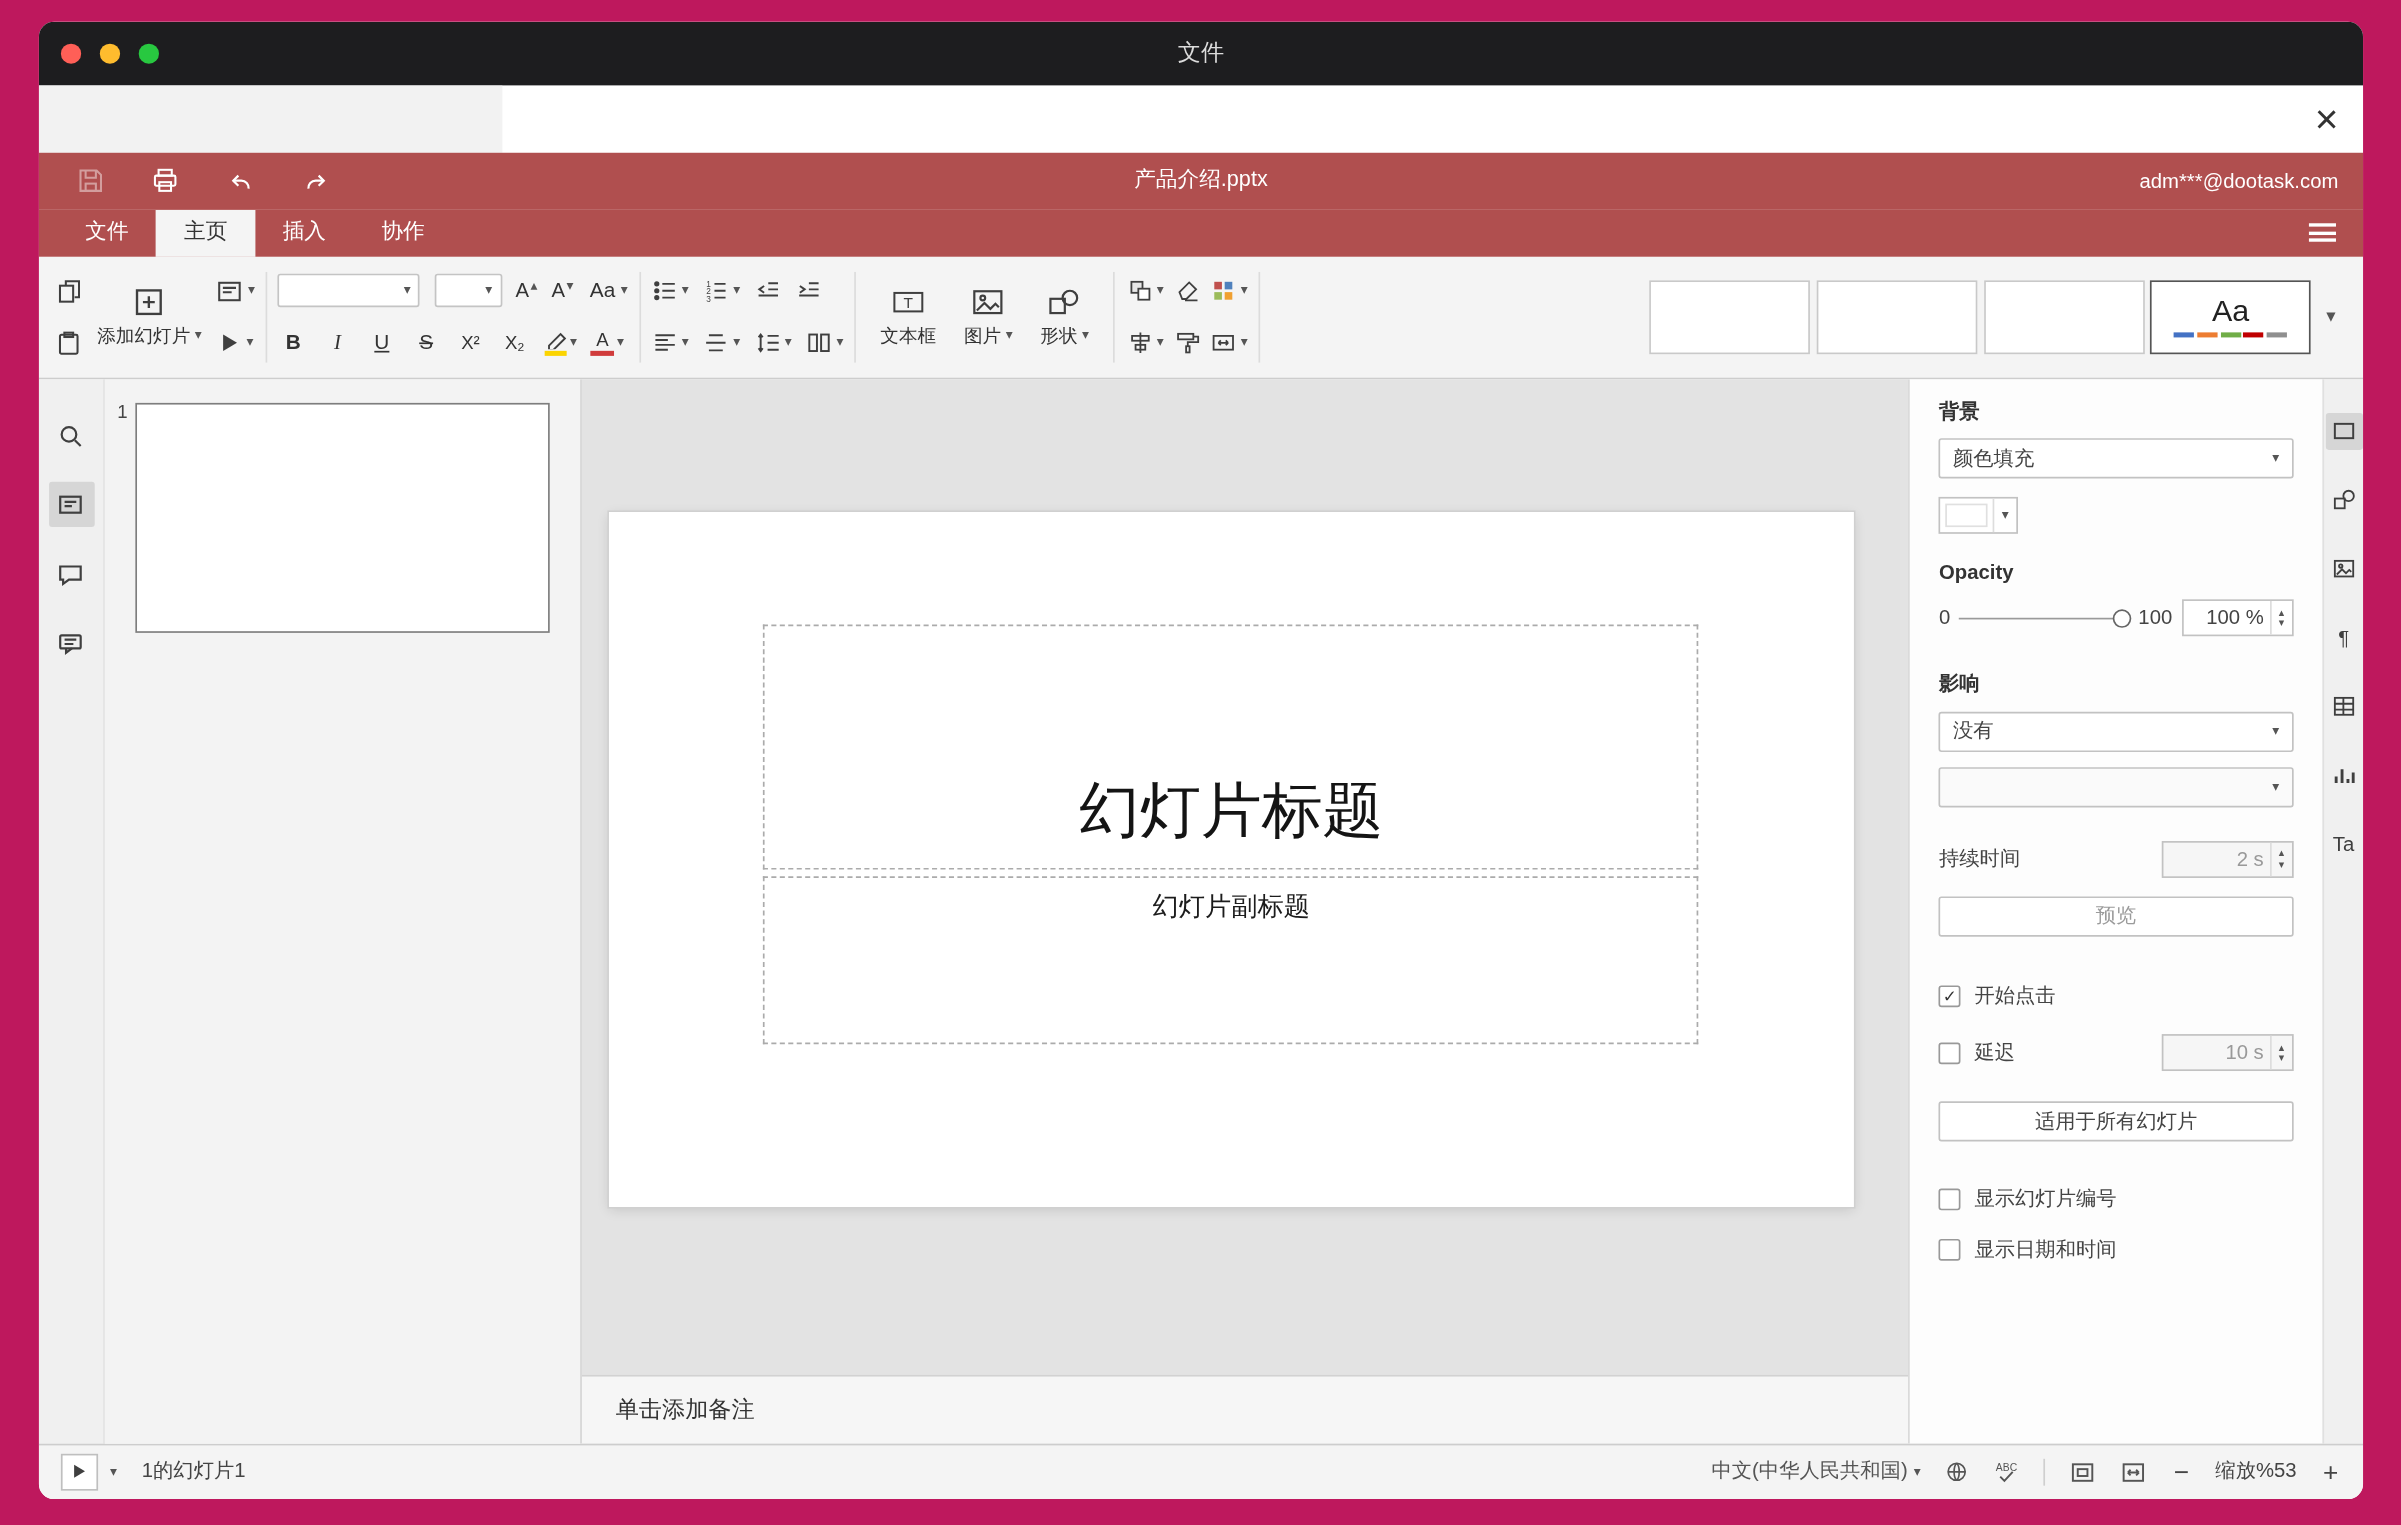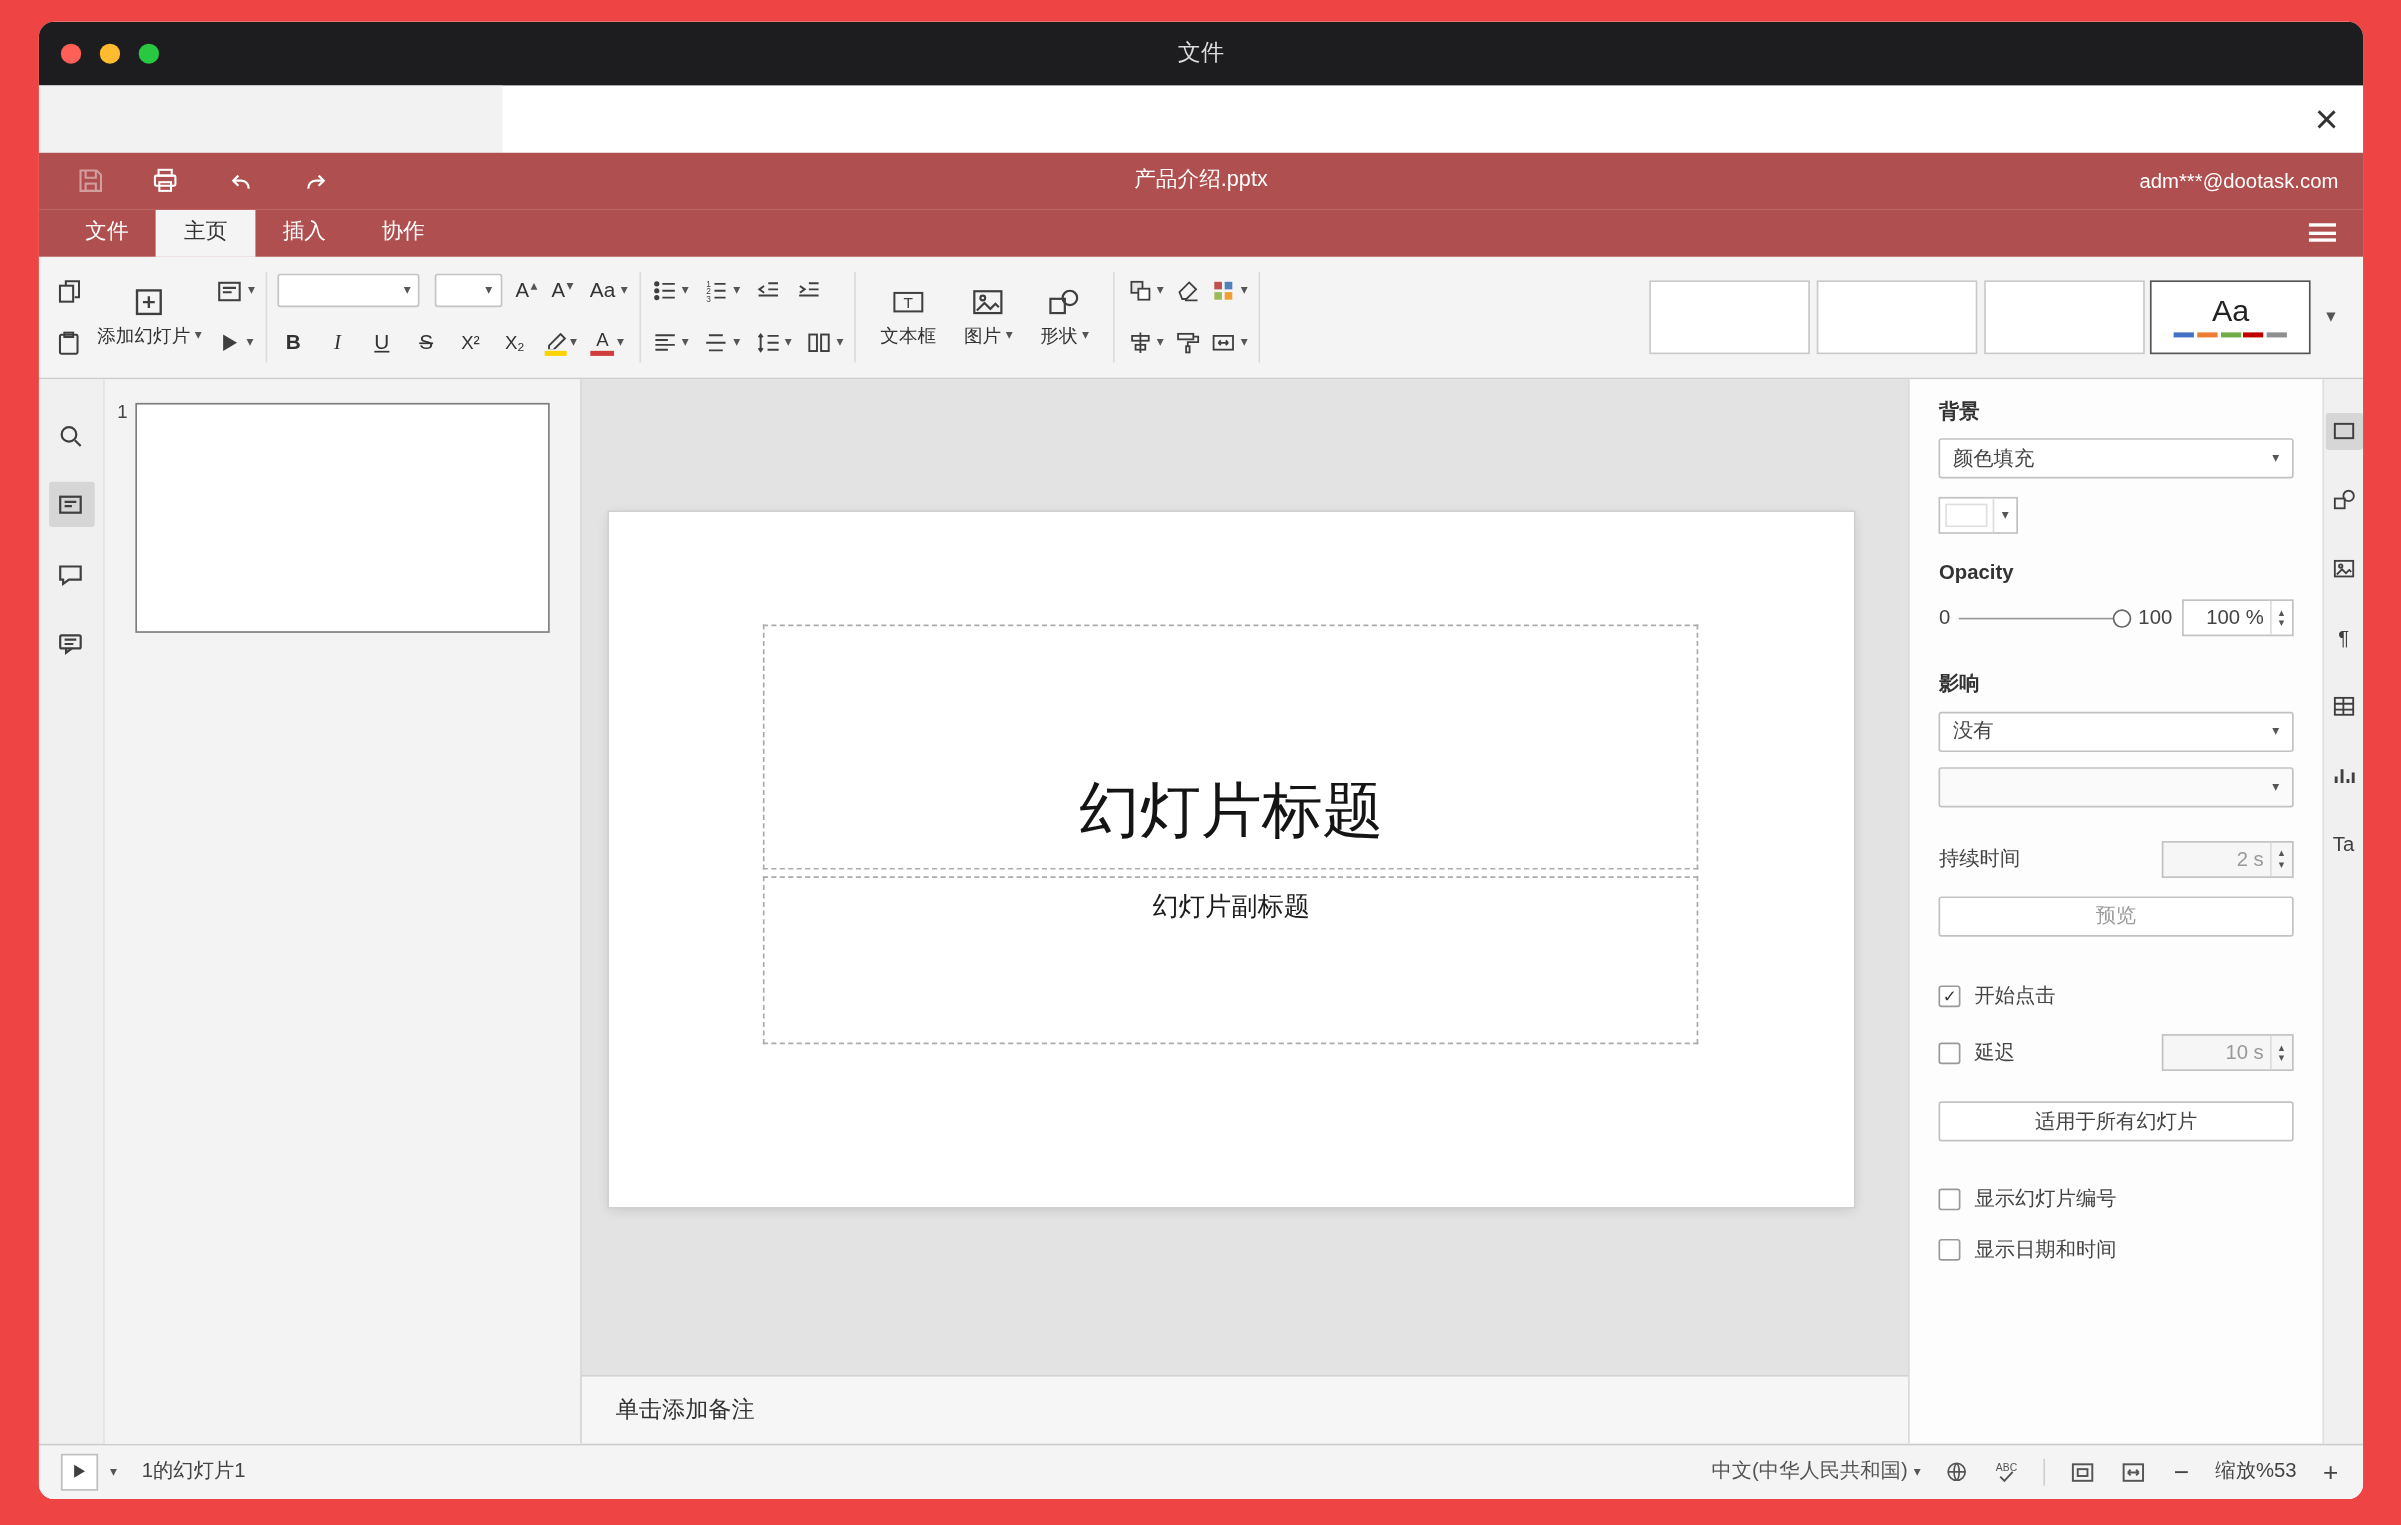--- a/index.html
+++ b/index.html
@@ -1,17 +1,17 @@
 <!DOCTYPE html>
 <html style="font-size:14.6px"><head>
 <meta charset="utf-8">
 <style>
   * { margin:0; padding:0; box-sizing:border-box; }
   html,body { width:2401px; height:1526px; background:#000; overflow:hidden; }
-  .viewport { position:relative; width:2401px; height:1526px; background:#ef4444; }
+  .viewport { position:relative; width:2401px; height:1526px; background:#be185d; }
   .stage { position:absolute; left:0; top:0; width:1420px; height:909px;
            transform:scale(1.69152,1.67871); transform-origin:0 0;
            font-family:"Liberation Sans","DejaVu Sans",sans-serif; }
 
   
   .mac-window { position:absolute; left:23px; top:12.8px; width:1374px; height:880px;
                 border-radius:9px; overflow:hidden; background:#fff;
                 display:flex; flex-direction:column; }
   .titlebar { height:38px; background:#1d1d1f; position:relative;
               display:flex; align-items:center; justify-content:center; flex:none; }

